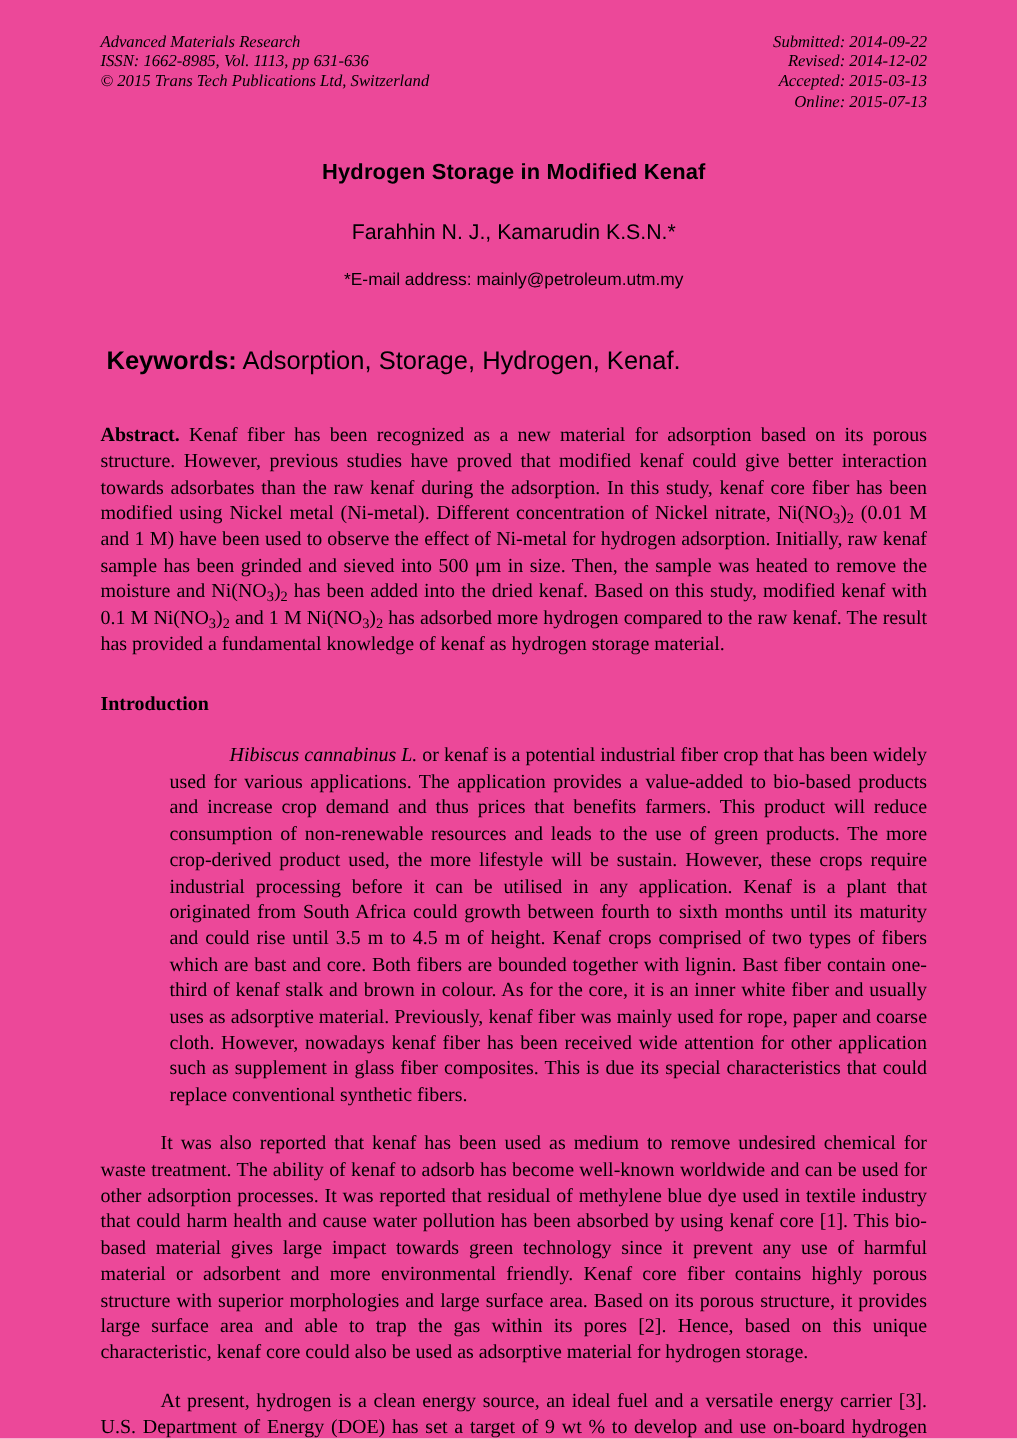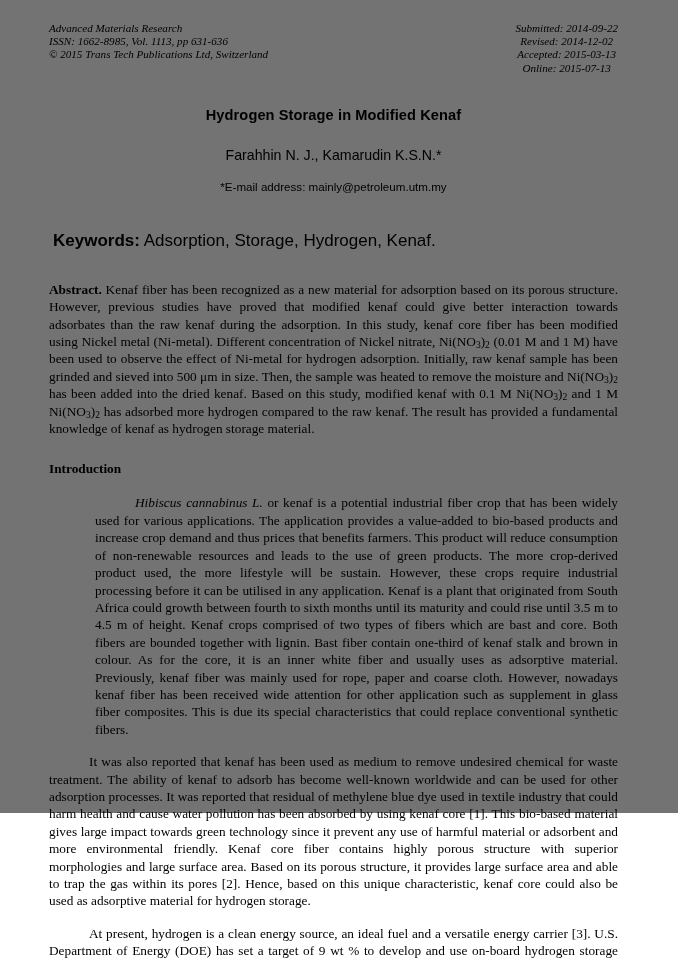--- a/index.html
+++ b/index.html
@@ -12,39 +12,39 @@
     width: 678px;
     height: 959px;
     overflow: hidden;
     font-family: "Liberation Serif", "DejaVu Serif", serif;
     color: #000000;
     -webkit-font-smoothing: antialiased;
   }
   .page {
     position: relative;
     width: 678px;
-    height: 813px;
-    background: #737373;
+    height: 959px;
+    background: #ec4899;
     box-sizing: border-box;
-    padding: 22px 60px 0 49px;
+    padding: 22px 60px 0 67px;
   }
 
   
   .journal-header {
     display: flex;
     justify-content: space-between;
     align-items: flex-start;
     font-family: "Liberation Serif", "DejaVu Serif", serif;
     font-style: italic;
     font-size: 11.1px;
     line-height: 13.2px;
     margin-bottom: 0;
   }
   .journal-header .left-col { text-align: left; }
-  .journal-header .right-col { text-align: center; }
+  .journal-header .right-col { text-align: right; }
   .journal-header div { white-space: nowrap; }
 
   
   .doc-title {
     font-family: "Liberation Sans", "DejaVu Sans", sans-serif;
     font-weight: bold;
     font-size: 14.6px;
     text-align: center;
     margin: 0;
     padding-top: 32px;

